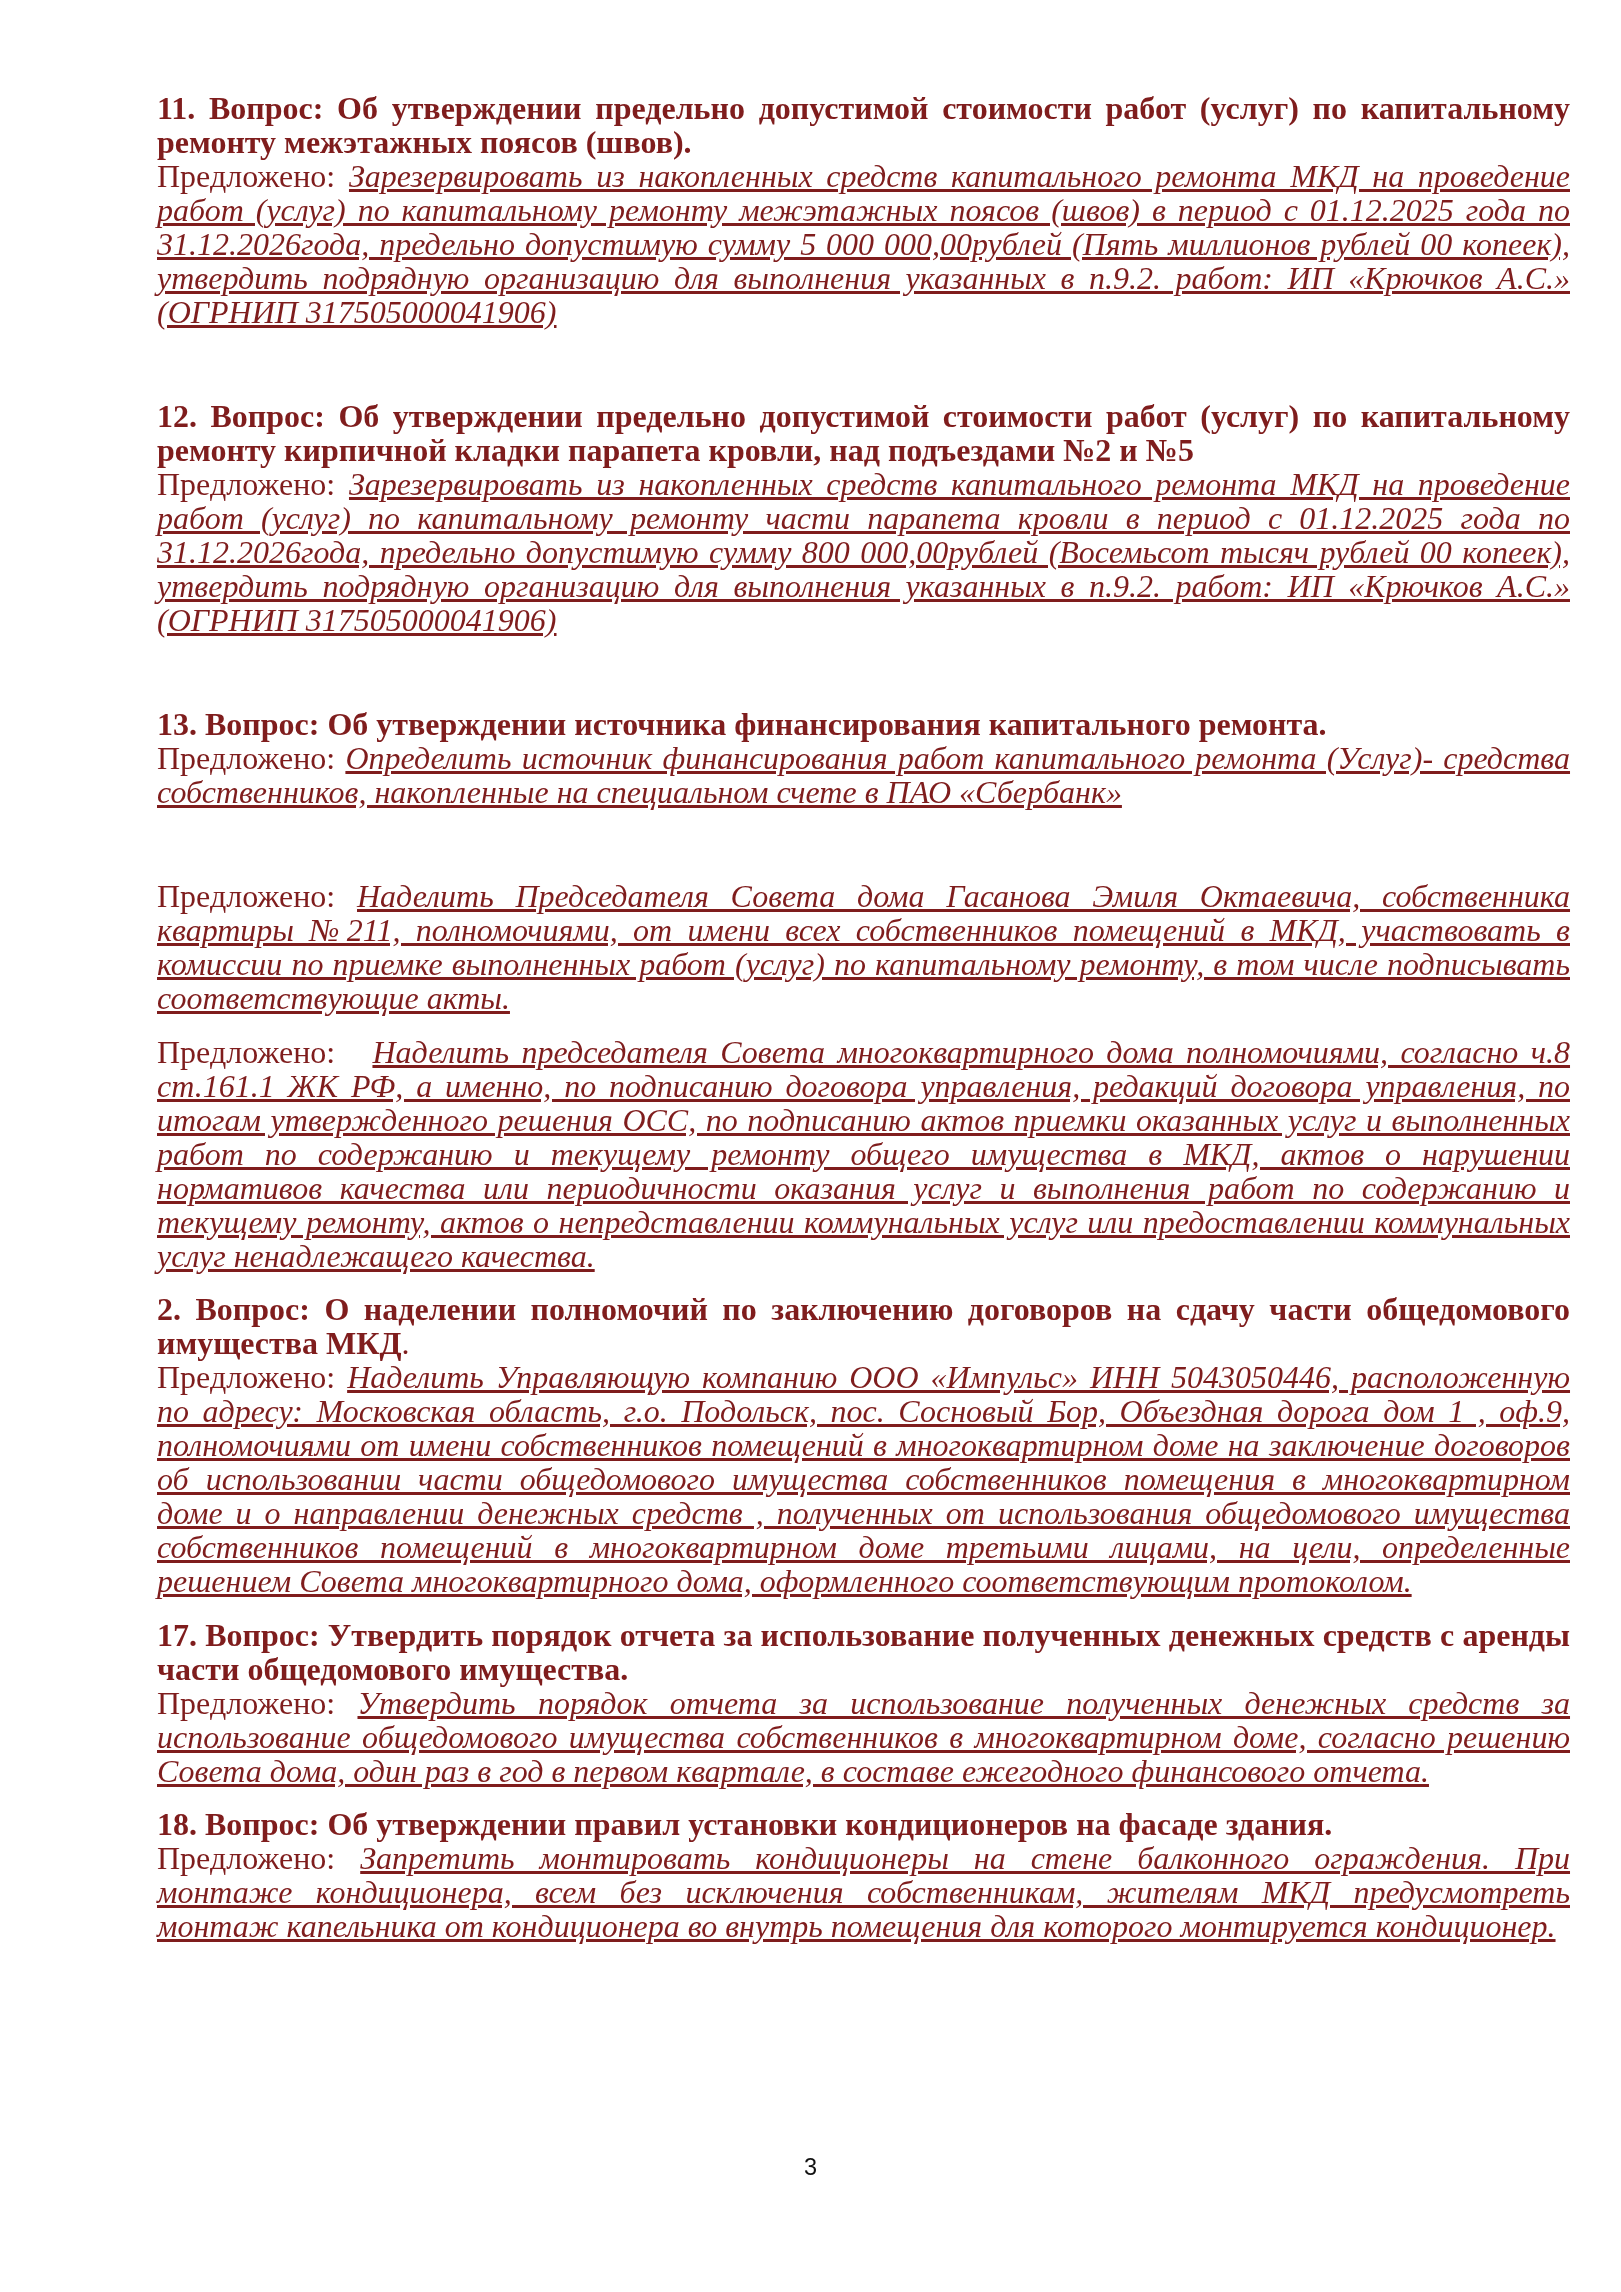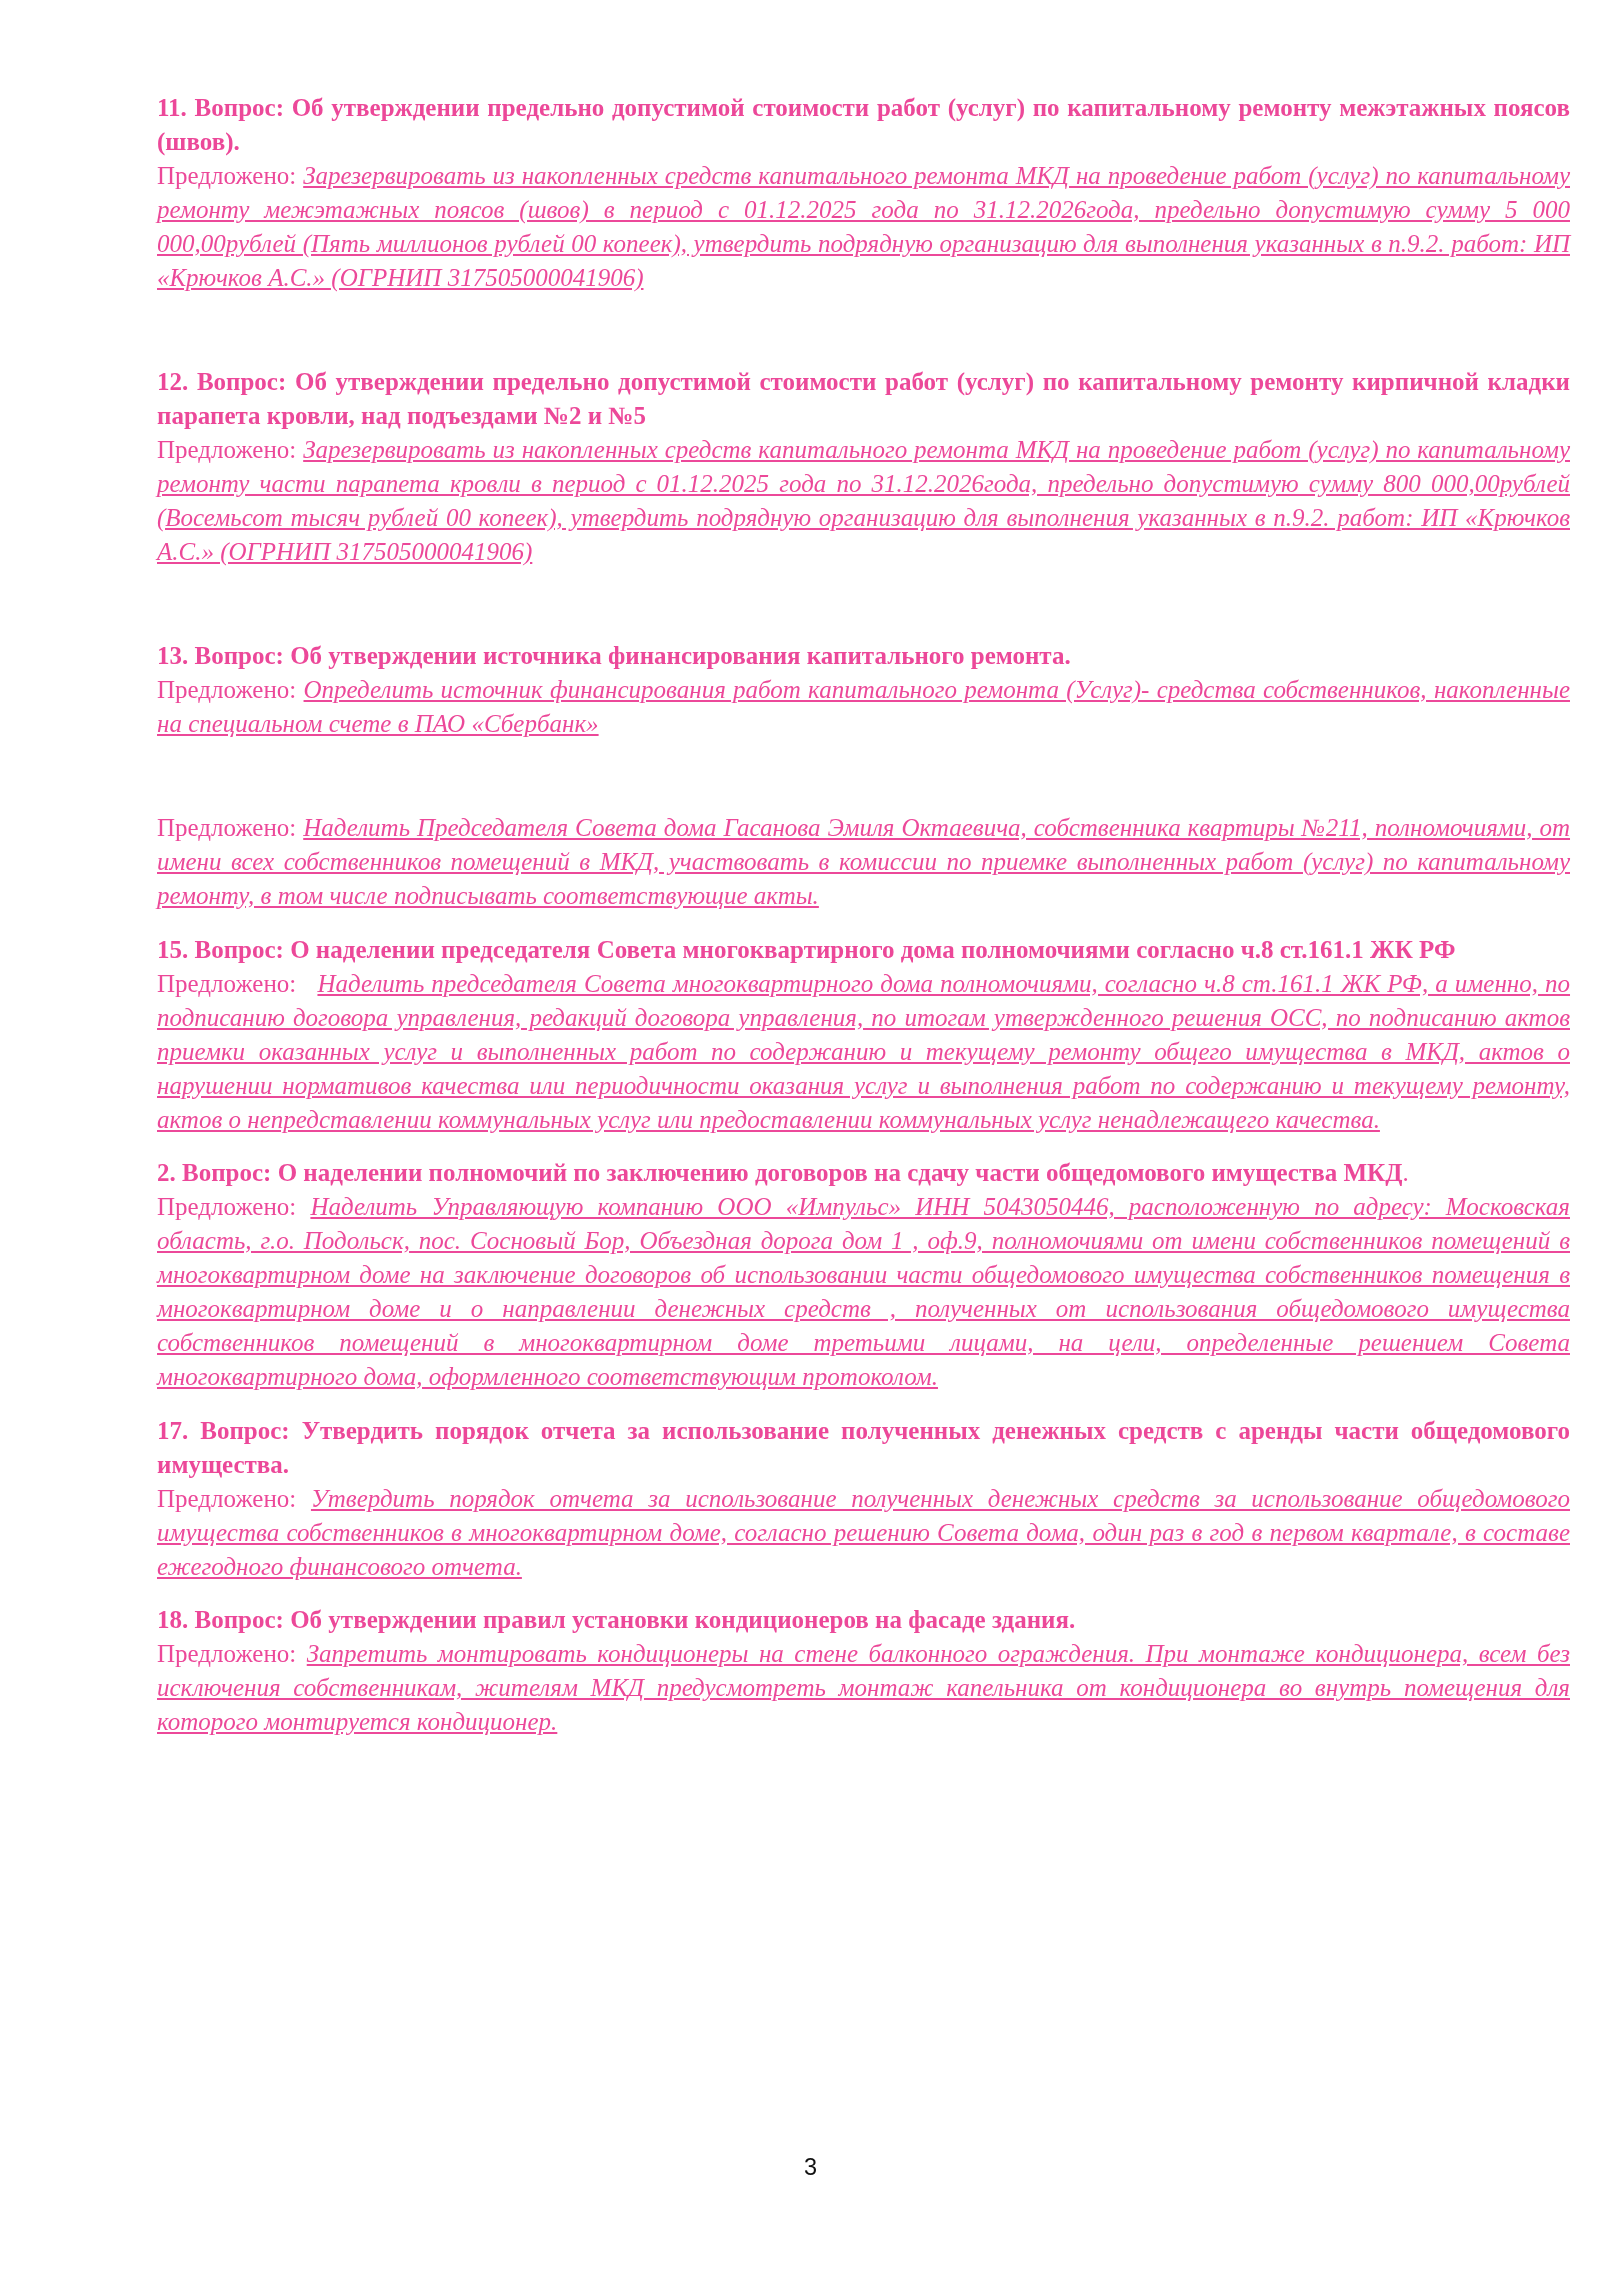--- a/index.html
+++ b/index.html
@@ -1,20 +1,20 @@
 <!DOCTYPE html>
 <html><head>
 <meta charset="utf-8">
 <style>
   html, body { margin: 0; padding: 0; background: #ffffff; }
   body { width: 1621px; height: 2293px; position: relative; overflow: hidden; }
   .page {
     position: absolute; left: 157px; top: 91px; width: 1413px;
     font-family: "Liberation Serif", "DejaVu Serif", serif;
-    font-size: 25px; line-height: 34px; color: #ec4899;
+    font-size: 32px; line-height: 34px; color: #7f1d1d;
   }
   .item { margin: 0; }
   .q { font-weight: bold; text-align: justify; margin: 0; }
   .p { text-align: justify; margin: 0; }
   .lbl { font-weight: normal; font-style: normal; }
   .lbl-tail { font-weight: normal; font-style: normal; }
   .txt { font-style: italic; text-decoration: underline; }
   .reg { font-weight: normal; }
   .gap-big { height: 70px; }
   .gap-small { height: 19.6px; }
@@ -45,21 +45,20 @@
     <p class="p"><span class="lbl">Предложено:</span> <span class="txt">Определить источник финансирования работ капитального ремонта (Услуг)- средства собственников, накопленные на специальном счете в ПАО «Сбербанк»</span></p>
   </div>
   <div class="gap-big"></div>
 
   <div class="item">
     <p class="p"><span class="lbl">Предложено:</span> <span class="txt">Наделить Председателя Совета дома Гасанова Эмиля Октаевича, собственника квартиры №211, полномочиями, от имени всех собственников помещений в МКД, участвовать в комиссии по приемке выполненных работ (услуг) по капитальному ремонту, в том числе подписывать соответствующие акты.</span></p>
   </div>
   <div class="gap-small"></div>
 
   <div class="item">
-    <p class="q">15. Вопрос: О наделении председателя Совета многоквартирного дома полномочиями согласно ч.8 ст.161.1 ЖК РФ</p>
     <p class="p"><span class="lbl">Предложен</span><span class="lbl-tail">о:</span>&nbsp;&nbsp;&nbsp;<span class="txt">Наделить председателя Совета многоквартирного дома полномочиями,  согласно ч.8 ст.161.1 ЖК РФ, а именно, по подписанию  договора управления, редакций договора управления,  по итогам утвержденного решения  ОСС, по подписанию актов приемки оказанных услуг и выполненных работ по содержанию и текущему ремонту общего имущества в МКД,  актов о нарушении нормативов качества или периодичности оказания услуг и выполнения работ по содержанию и текущему ремонту, актов о непредставлении коммунальных услуг или предоставлении коммунальных услуг ненадлежащего качества.</span></p>
   </div>
   <div class="gap-small"></div>
 
   <div class="item">
     <p class="q"><span>2. Вопрос: О наделении полномочий по заключению договоров на сдачу части общедомового имущества МКД</span><span class="reg">.</span></p>
     <p class="p"><span class="lbl">Предложено:</span> <span class="txt">Наделить Управляющую компанию ООО «Импульс» ИНН 5043050446, расположенную по адресу: Московская область, г.о. Подольск, пос. Сосновый Бор, Объездная дорога дом 1 , оф.9, полномочиями от имени собственников помещений в многоквартирном доме на заключение договоров об использовании части общедомового имущества собственников помещения в многоквартирном доме и о направлении денежных средств , полученных от использования общедомового имущества собственников помещений в многоквартирном доме третьими лицами, на цели, определенные  решением Совета многоквартирного дома, оформленного соответствующим протоколом.</span></p>
   </div>
   <div class="gap-small"></div>
 

